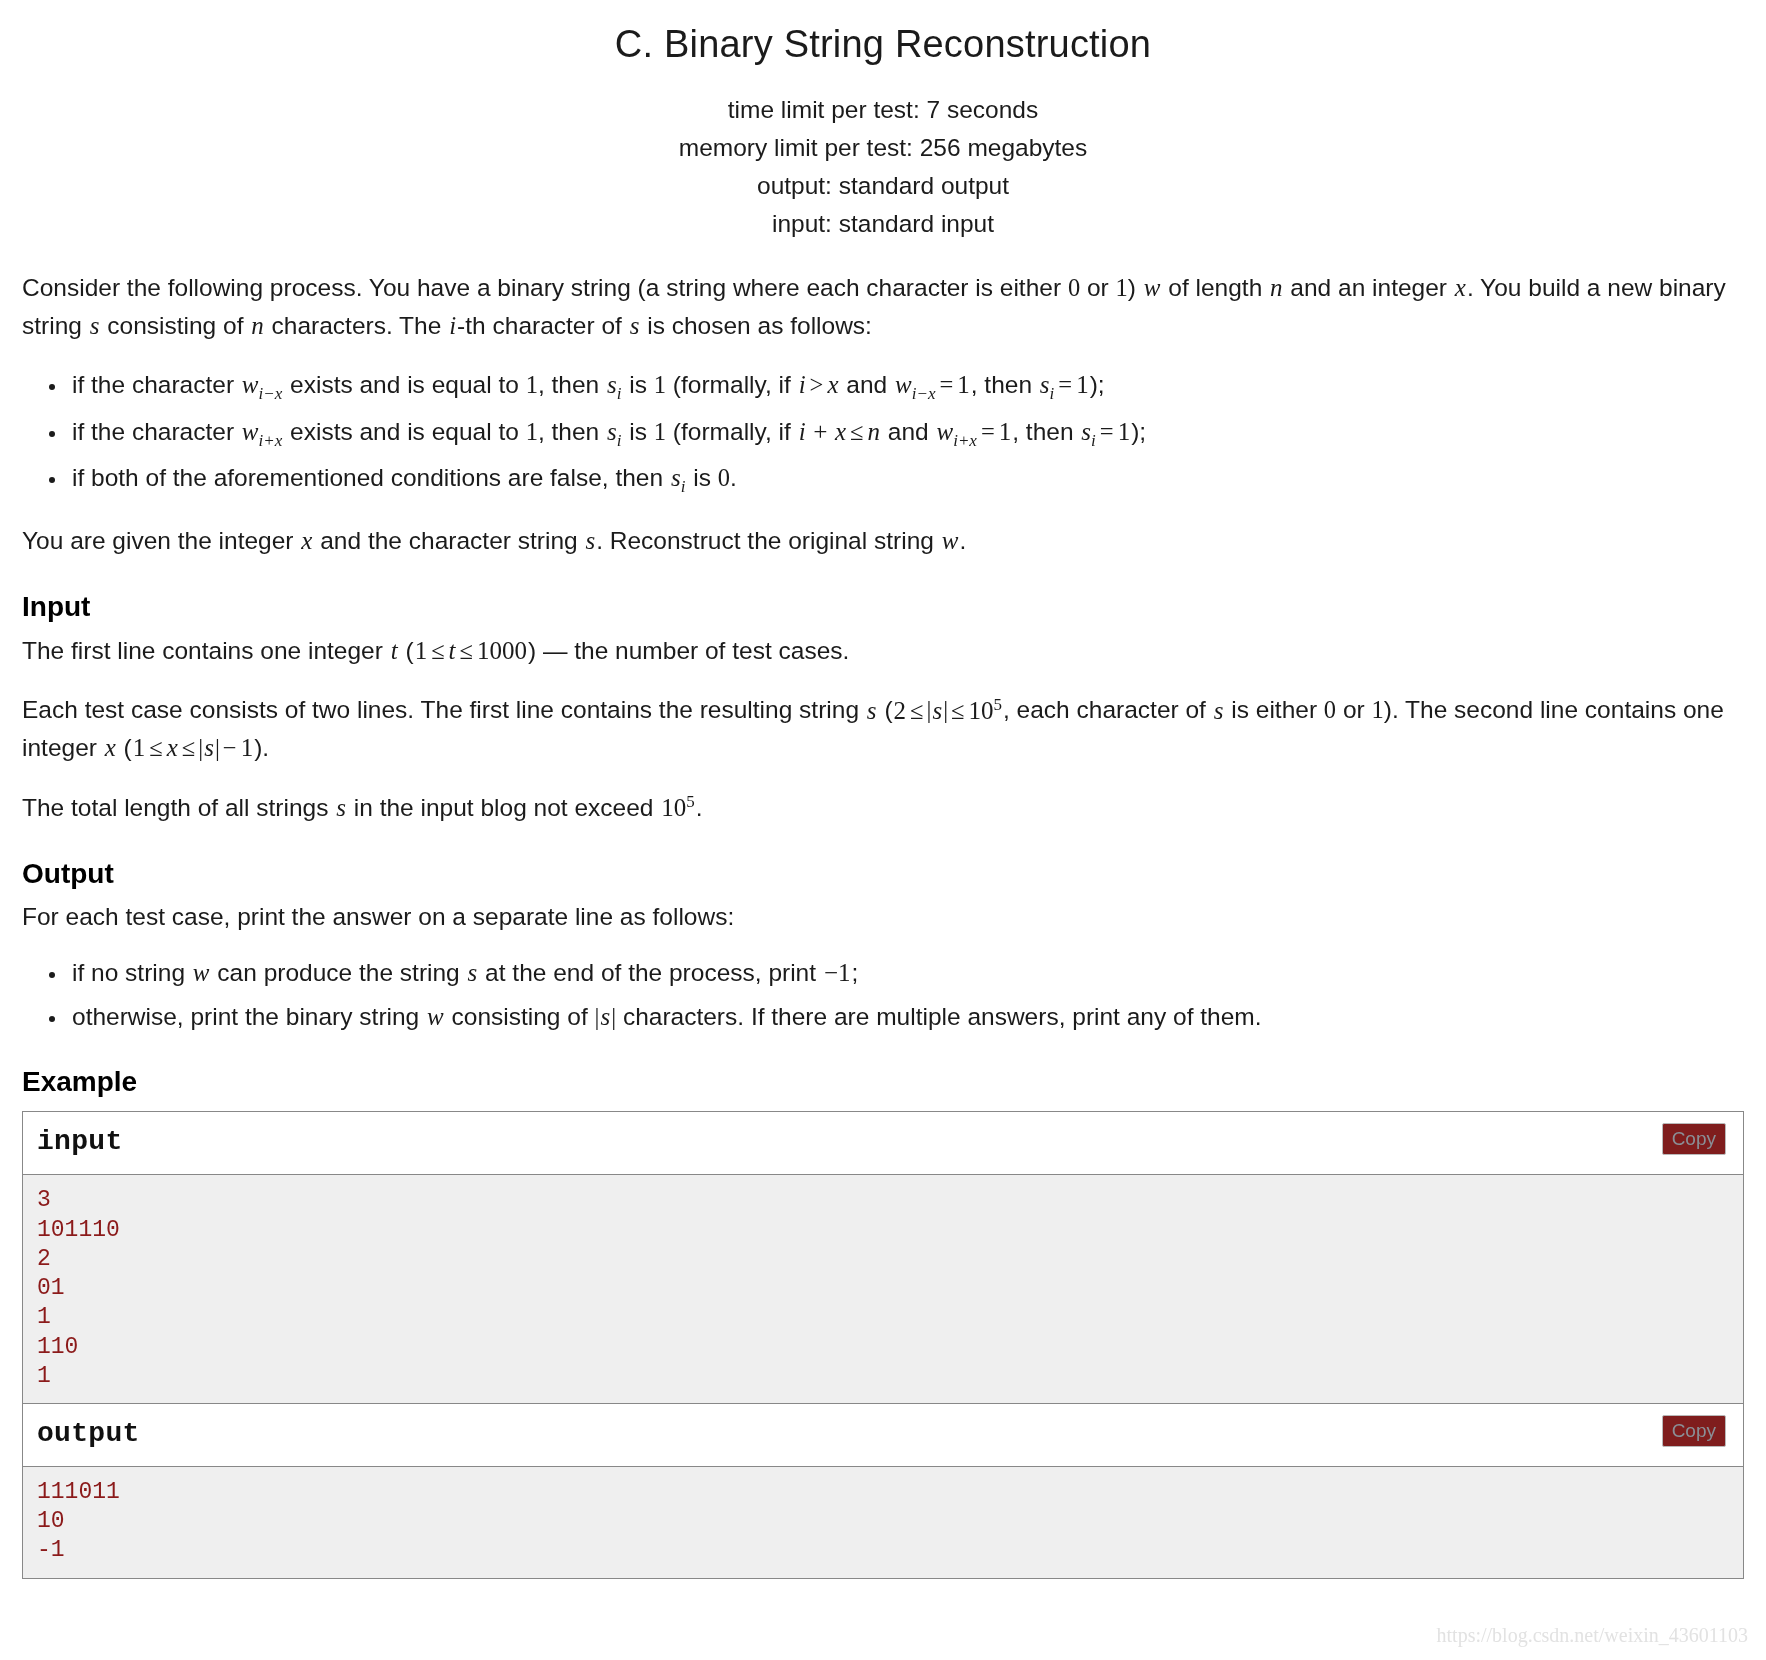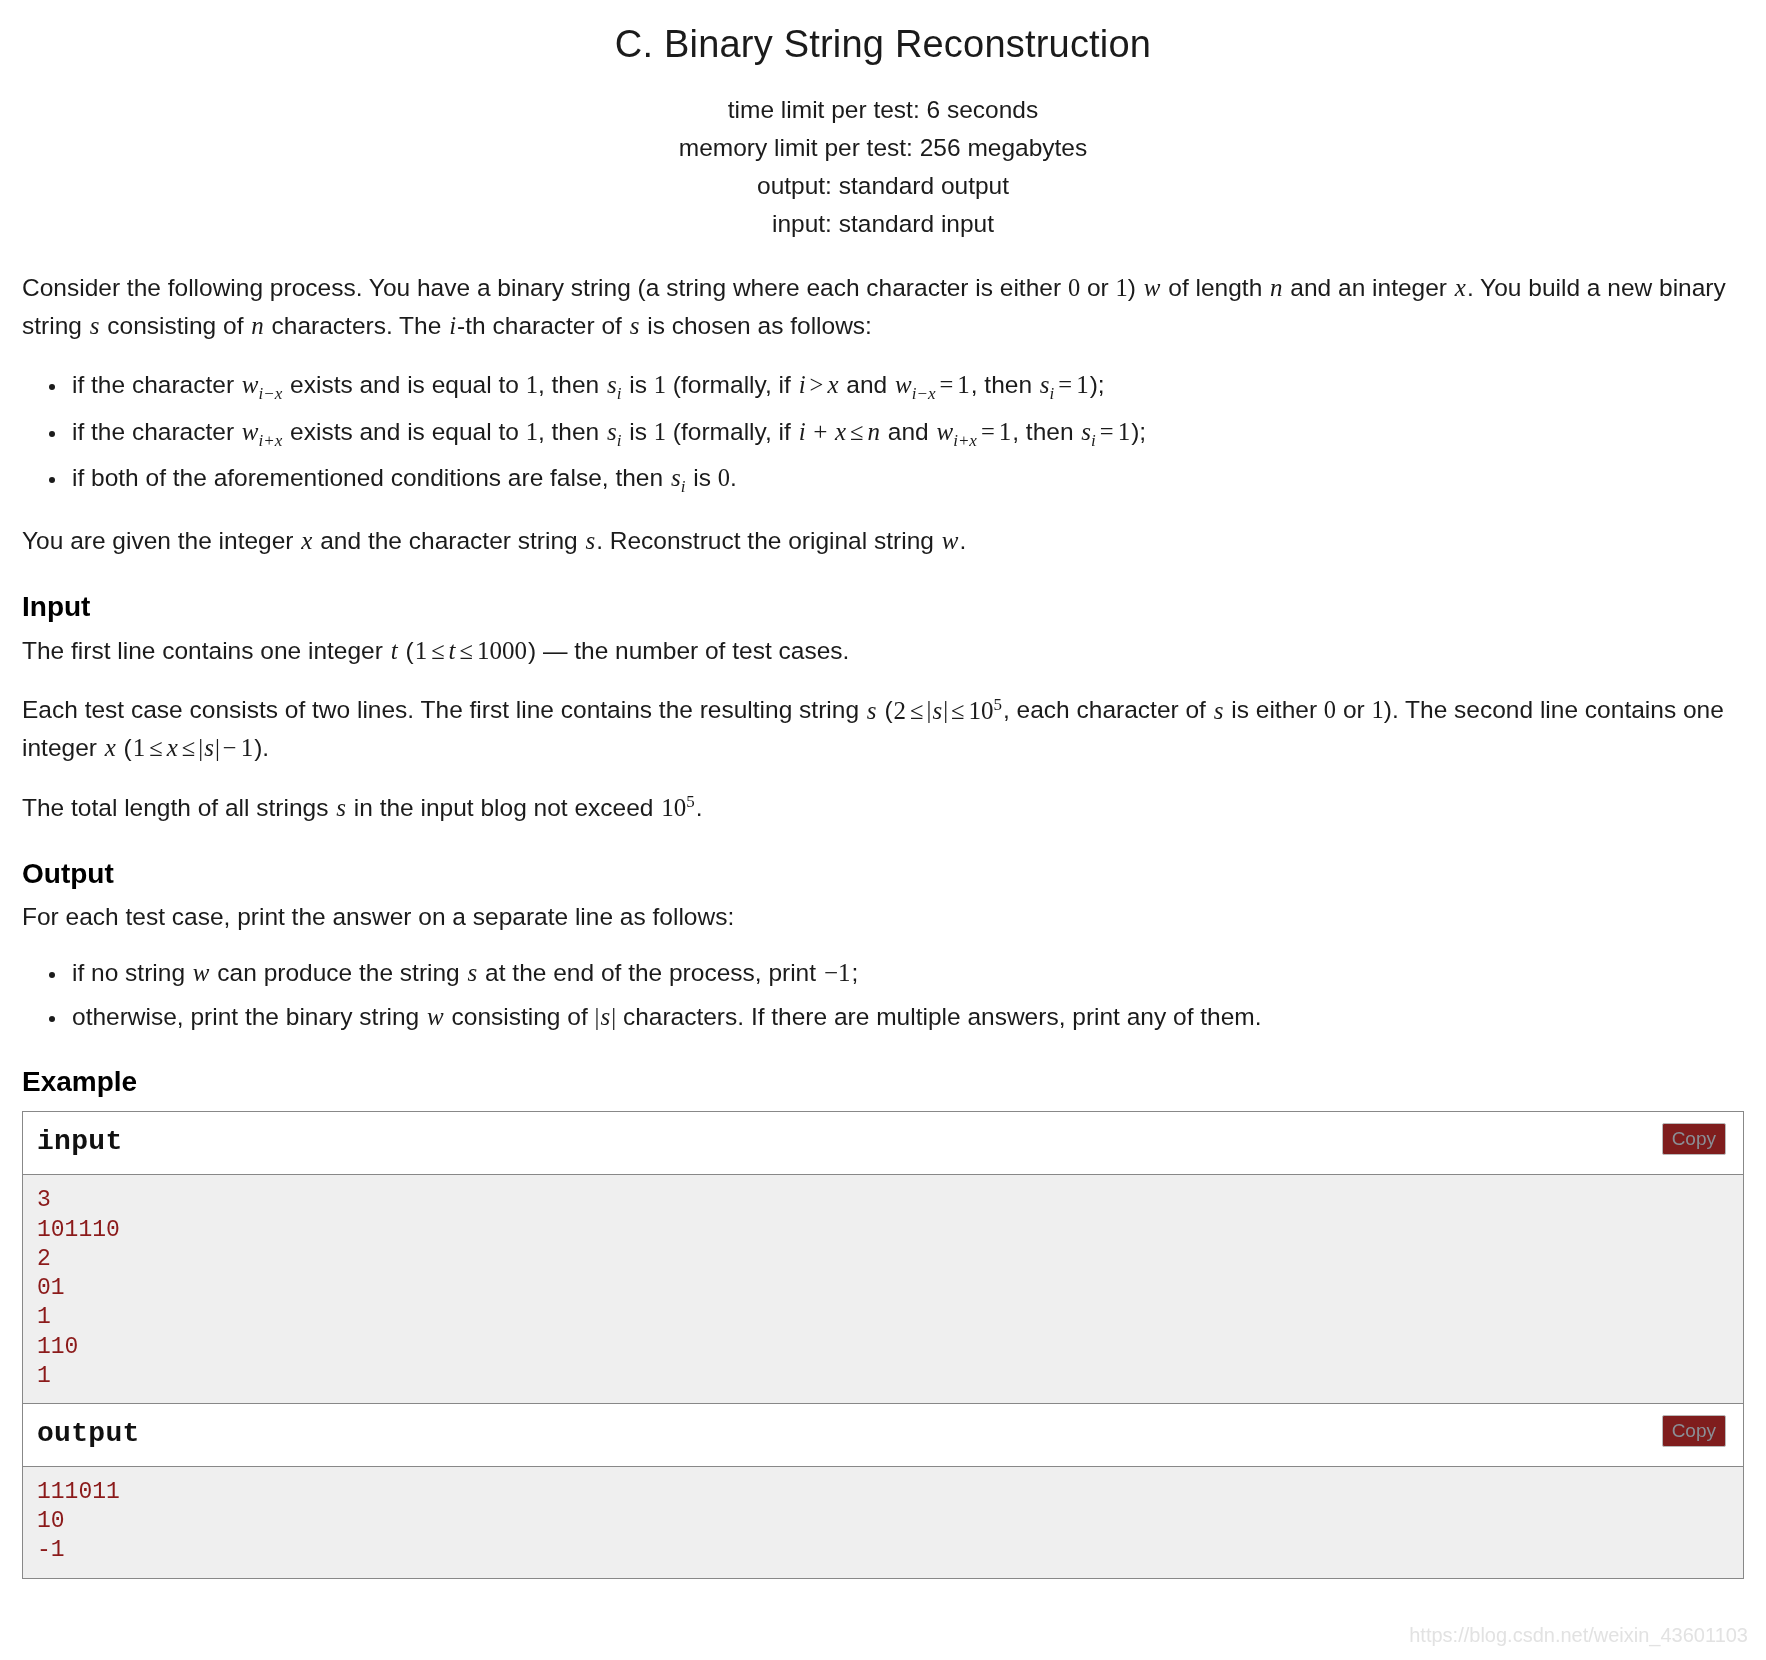--- a/index.html
+++ b/index.html
@@ -129,33 +129,33 @@
     overflow: hidden;
   }
 
   
   .watermark {
     position: absolute;
     right: 18px;
     bottom: 10px;
     color: #e2e2e2;
     font-size: 20px;
-    font-family: Liberation Sans, sans-serif;
+    font-family: Liberation Serif, serif;
     user-select: none;
     pointer-events: none;
   }
 </style>
 </head>
 <body>
 
 <div class="page">
 
   <div class="problem-header">
     <h1 class="title">C. Binary String Reconstruction</h1>
-    <div class="limit">time limit per test: 6 seconds</div>
+    <div class="limit">time limit per test: 7 seconds</div>
     <div class="limit">memory limit per test: 256 megabytes</div>
     <div class="limit">output: standard output</div>
     <div class="limit">input: standard input</div>
   </div>
 
   <div class="content">
 
     <p class="para"><span>Consider the following process. You have a binary string (a string where each character is either </span><span class="mono-lit">0</span><span> or </span><span class="mono-lit">1</span><span>) </span><span class="m">w</span><span> of length </span><span class="m">n</span><span> and an integer </span><span class="m">x</span><span>. You build a new binary string </span><span class="m">s</span><span> consisting of </span><span class="m">n</span><span> characters. The </span><span class="m">i</span><span>-th character of </span><span class="m">s</span><span> is chosen as follows:</span></p>
 
     <ul class="rules">

